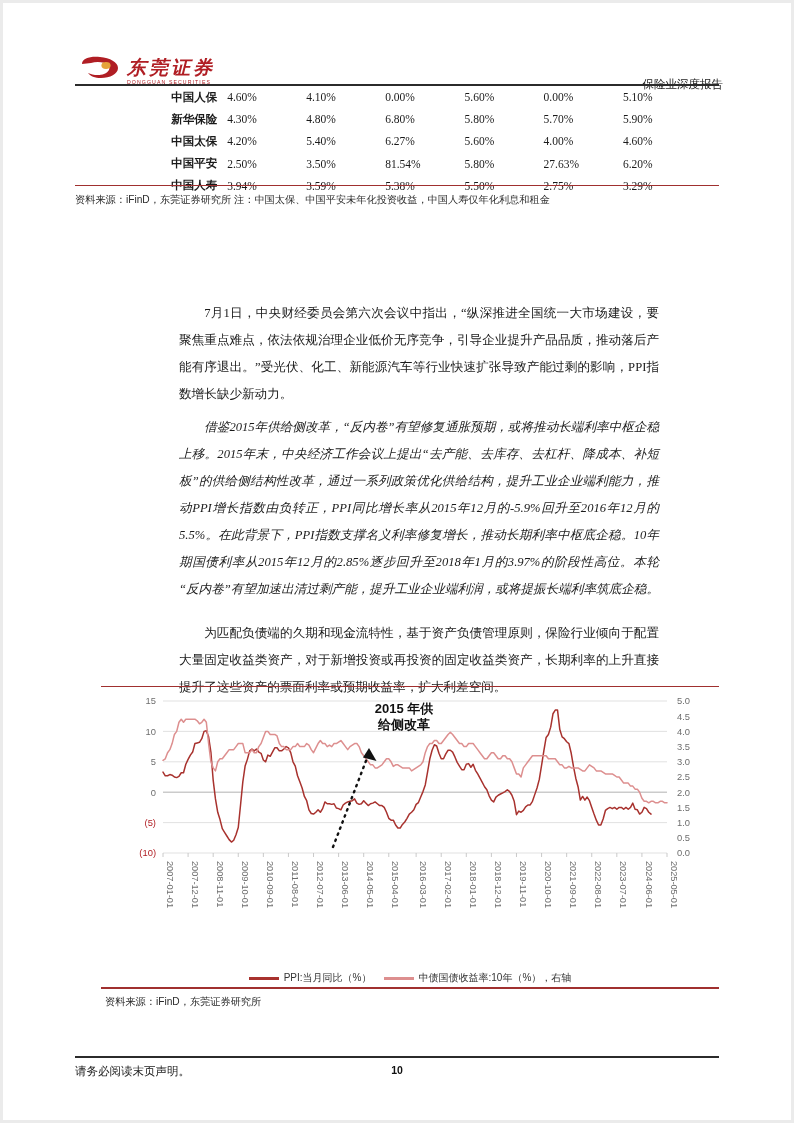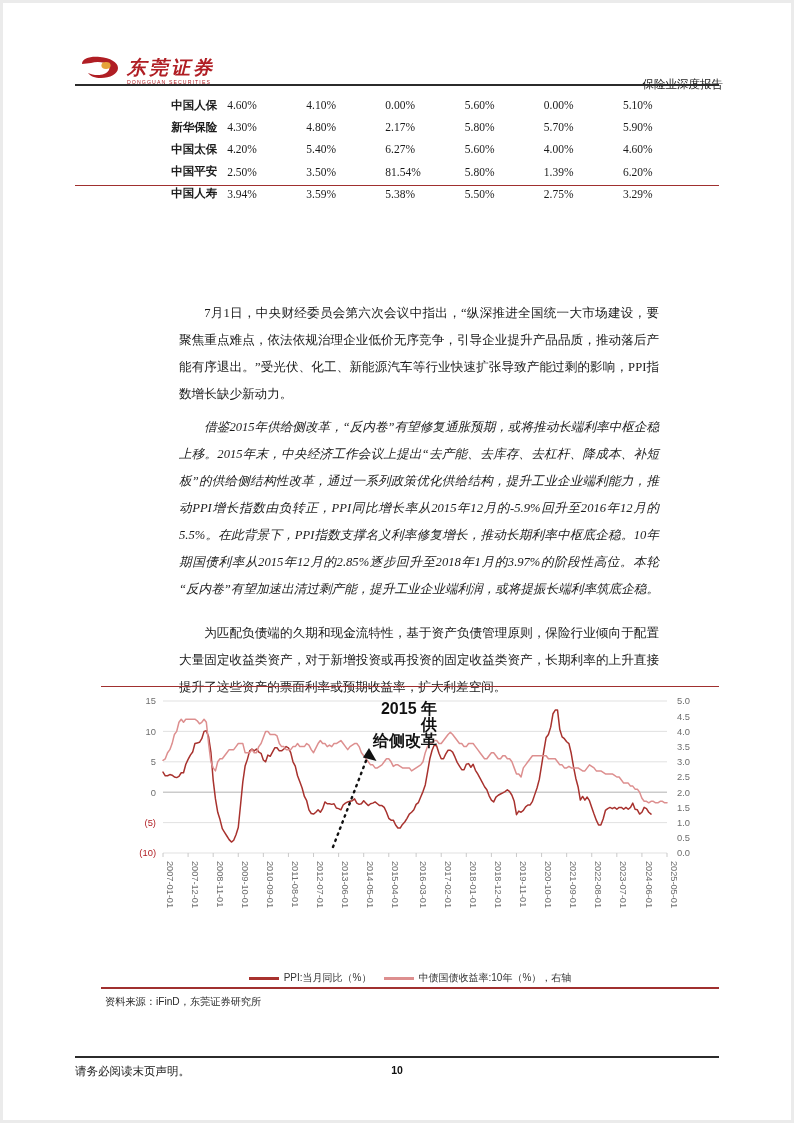--- a/index.html
+++ b/index.html
@@ -21,21 +21,21 @@
   .header{position:absolute;left:4px;top:36px;width:644px;height:48px;margin-top:19px;}
   .logo{position:absolute;left:0;top:0;display:flex;align-items:center;gap:6px;}
   .logo-mark{width:42px;height:34px;position:relative;}
   .logo-text{display:flex;flex-direction:column;line-height:1;}
   .logo-cn{font-family:"Liberation Serif",serif;font-weight:bold;font-size:19px;color:#b01e24;letter-spacing:3px;font-style:italic;}
   .logo-en{font-size:5.2px;color:#b01e24;letter-spacing:1.1px;margin-top:3px;font-family:"Liberation Sans",sans-serif;}
   .header-right{position:absolute;right:0;top:22px;font-family:"Liberation Sans",sans-serif;font-size:11.5px;color:#222;}
   .header-rule{position:absolute;left:0;top:84px;width:644px;height:2px;background:#2b2b2b;}
 
   
-  .tbl{position:absolute;left:0;top:86px;width:644px;border-collapse:collapse;margin-top:8px;}
+  .tbl{position:absolute;left:0;top:86px;width:644px;border-collapse:collapse;}
   .tbl td{
     font-family:"Liberation Serif",serif;
     font-size:11.5px;color:#1a1a1a;
     padding:3.6px 0;height:14px;
   }
   .tbl td.name{width:150px;text-align:right;font-weight:bold;padding-right:10px;}
   .tbl td.v{width:82px;}
   .tbl td.spacer{width:18px;}
   .tbl-bottom{position:absolute;left:0;top:185px;width:644px;height:1.4px;background:#a0302f;}
   .src-note{
@@ -71,21 +71,21 @@
   }
   .fig-rule{height:1.3px;background:#a0302f;width:100%;}
   .fig-body{position:relative;height:300px;width:618px;}
   .fig-foot-rule{height:1.3px;background:#a0302f;width:100%;}
   .fig-src{
     font-family:"Liberation Sans","DejaVu Sans",sans-serif;
     font-size:10.2px;color:#2a2a2a;padding:6px 2px 0 4px;
   }
   .annot{
     position:absolute;font-family:"Liberation Sans","DejaVu Sans",sans-serif;
-    font-weight:bold;font-size:16px;color:#111;line-height:16px;text-align:right;
+    font-weight:bold;font-size:13px;color:#111;line-height:16px;text-align:center;
   }
   .legend{
     position:absolute;left:0;bottom:2px;width:618px;
     display:flex;justify-content:center;align-items:center;gap:12px;
     font-family:"Liberation Sans","DejaVu Sans",sans-serif;font-size:10px;color:#333;margin-top:20px;
   }
   .leg-item{display:flex;align-items:center;gap:5px;}
   .leg-swatch{width:30px;height:2.6px;display:inline-block;}
 
   
@@ -134,21 +134,21 @@
         <td class="v">0.00%</td>
         <td class="v">5.60%</td>
         <td class="v">0.00%</td>
         <td class="v">5.10%</td>
         <td class="spacer"></td>
       </tr>
       <tr>
         <td class="name">新华保险</td>
         <td class="v">4.30%</td>
         <td class="v">4.80%</td>
-        <td class="v">2.17%</td>
+        <td class="v">6.80%</td>
         <td class="v">5.80%</td>
         <td class="v">5.70%</td>
         <td class="v">5.90%</td>
         <td class="spacer"></td>
       </tr>
       <tr>
         <td class="name">中国太保</td>
         <td class="v">4.20%</td>
         <td class="v">5.40%</td>
         <td class="v">6.27%</td>
@@ -156,37 +156,38 @@
         <td class="v">4.00%</td>
         <td class="v">4.60%</td>
         <td class="spacer"></td>
       </tr>
       <tr>
         <td class="name">中国平安</td>
         <td class="v">2.50%</td>
         <td class="v">3.50%</td>
         <td class="v">81.54%</td>
         <td class="v">5.80%</td>
-        <td class="v">1.39%</td>
+        <td class="v">27.63%</td>
         <td class="v">6.20%</td>
         <td class="spacer"></td>
       </tr>
       <tr>
         <td class="name">中国人寿</td>
         <td class="v">3.94%</td>
         <td class="v">3.59%</td>
         <td class="v">5.38%</td>
         <td class="v">5.50%</td>
         <td class="v">2.75%</td>
         <td class="v">3.29%</td>
         <td class="spacer"></td>
       </tr>
     </tbody>
   </table>
   <div class="tbl-bottom"></div>
+  <div class="src-note">资料来源：iFinD，东莞证券研究所  注：中国太保、中国平安未年化投资收益，中国人寿仅年化利息和租金</div>
 
 
   <div class="para" id="p1">7月1日，中央财经委员会第六次会议中指出，“纵深推进全国统一大市场建设，要聚焦重点难点，依法依规治理企业低价无序竞争，引导企业提升产品品质，推动落后产能有序退出。”受光伏、化工、新能源汽车等行业快速扩张导致产能过剩的影响，PPI指数增长缺少新动力。</div>
   <div class="para" id="p2">借鉴2015年供给侧改革，“反内卷”有望修复通胀预期，或将推动长端利率中枢企稳上移。2015年末，中央经济工作会议上提出“去产能、去库存、去杠杆、降成本、补短板”的供给侧结构性改革，通过一系列政策优化供给结构，提升工业企业端利能力，推动PPI增长指数由负转正，PPI同比增长率从2015年12月的-5.9%回升至2016年12月的5.5%。在此背景下，PPI指数支撑名义利率修复增长，推动长期利率中枢底企稳。10年期国债利率从2015年12月的2.85%逐步回升至2018年1月的3.97%的阶段性高位。本轮“反内卷”有望加速出清过剩产能，提升工业企业端利润，或将提振长端利率筑底企稳。</div>
   <div class="para" id="p3">为匹配负债端的久期和现金流特性，基于资产负债管理原则，保险行业倾向于配置大量固定收益类资产，对于新增投资或再投资的固定收益类资产，长期利率的上升直接提升了这些资产的票面利率或预期收益率，扩大利差空间。</div>
 
   <div class="fig">
     <div class="fig-rule"></div>
 
     <div class="fig-body">

